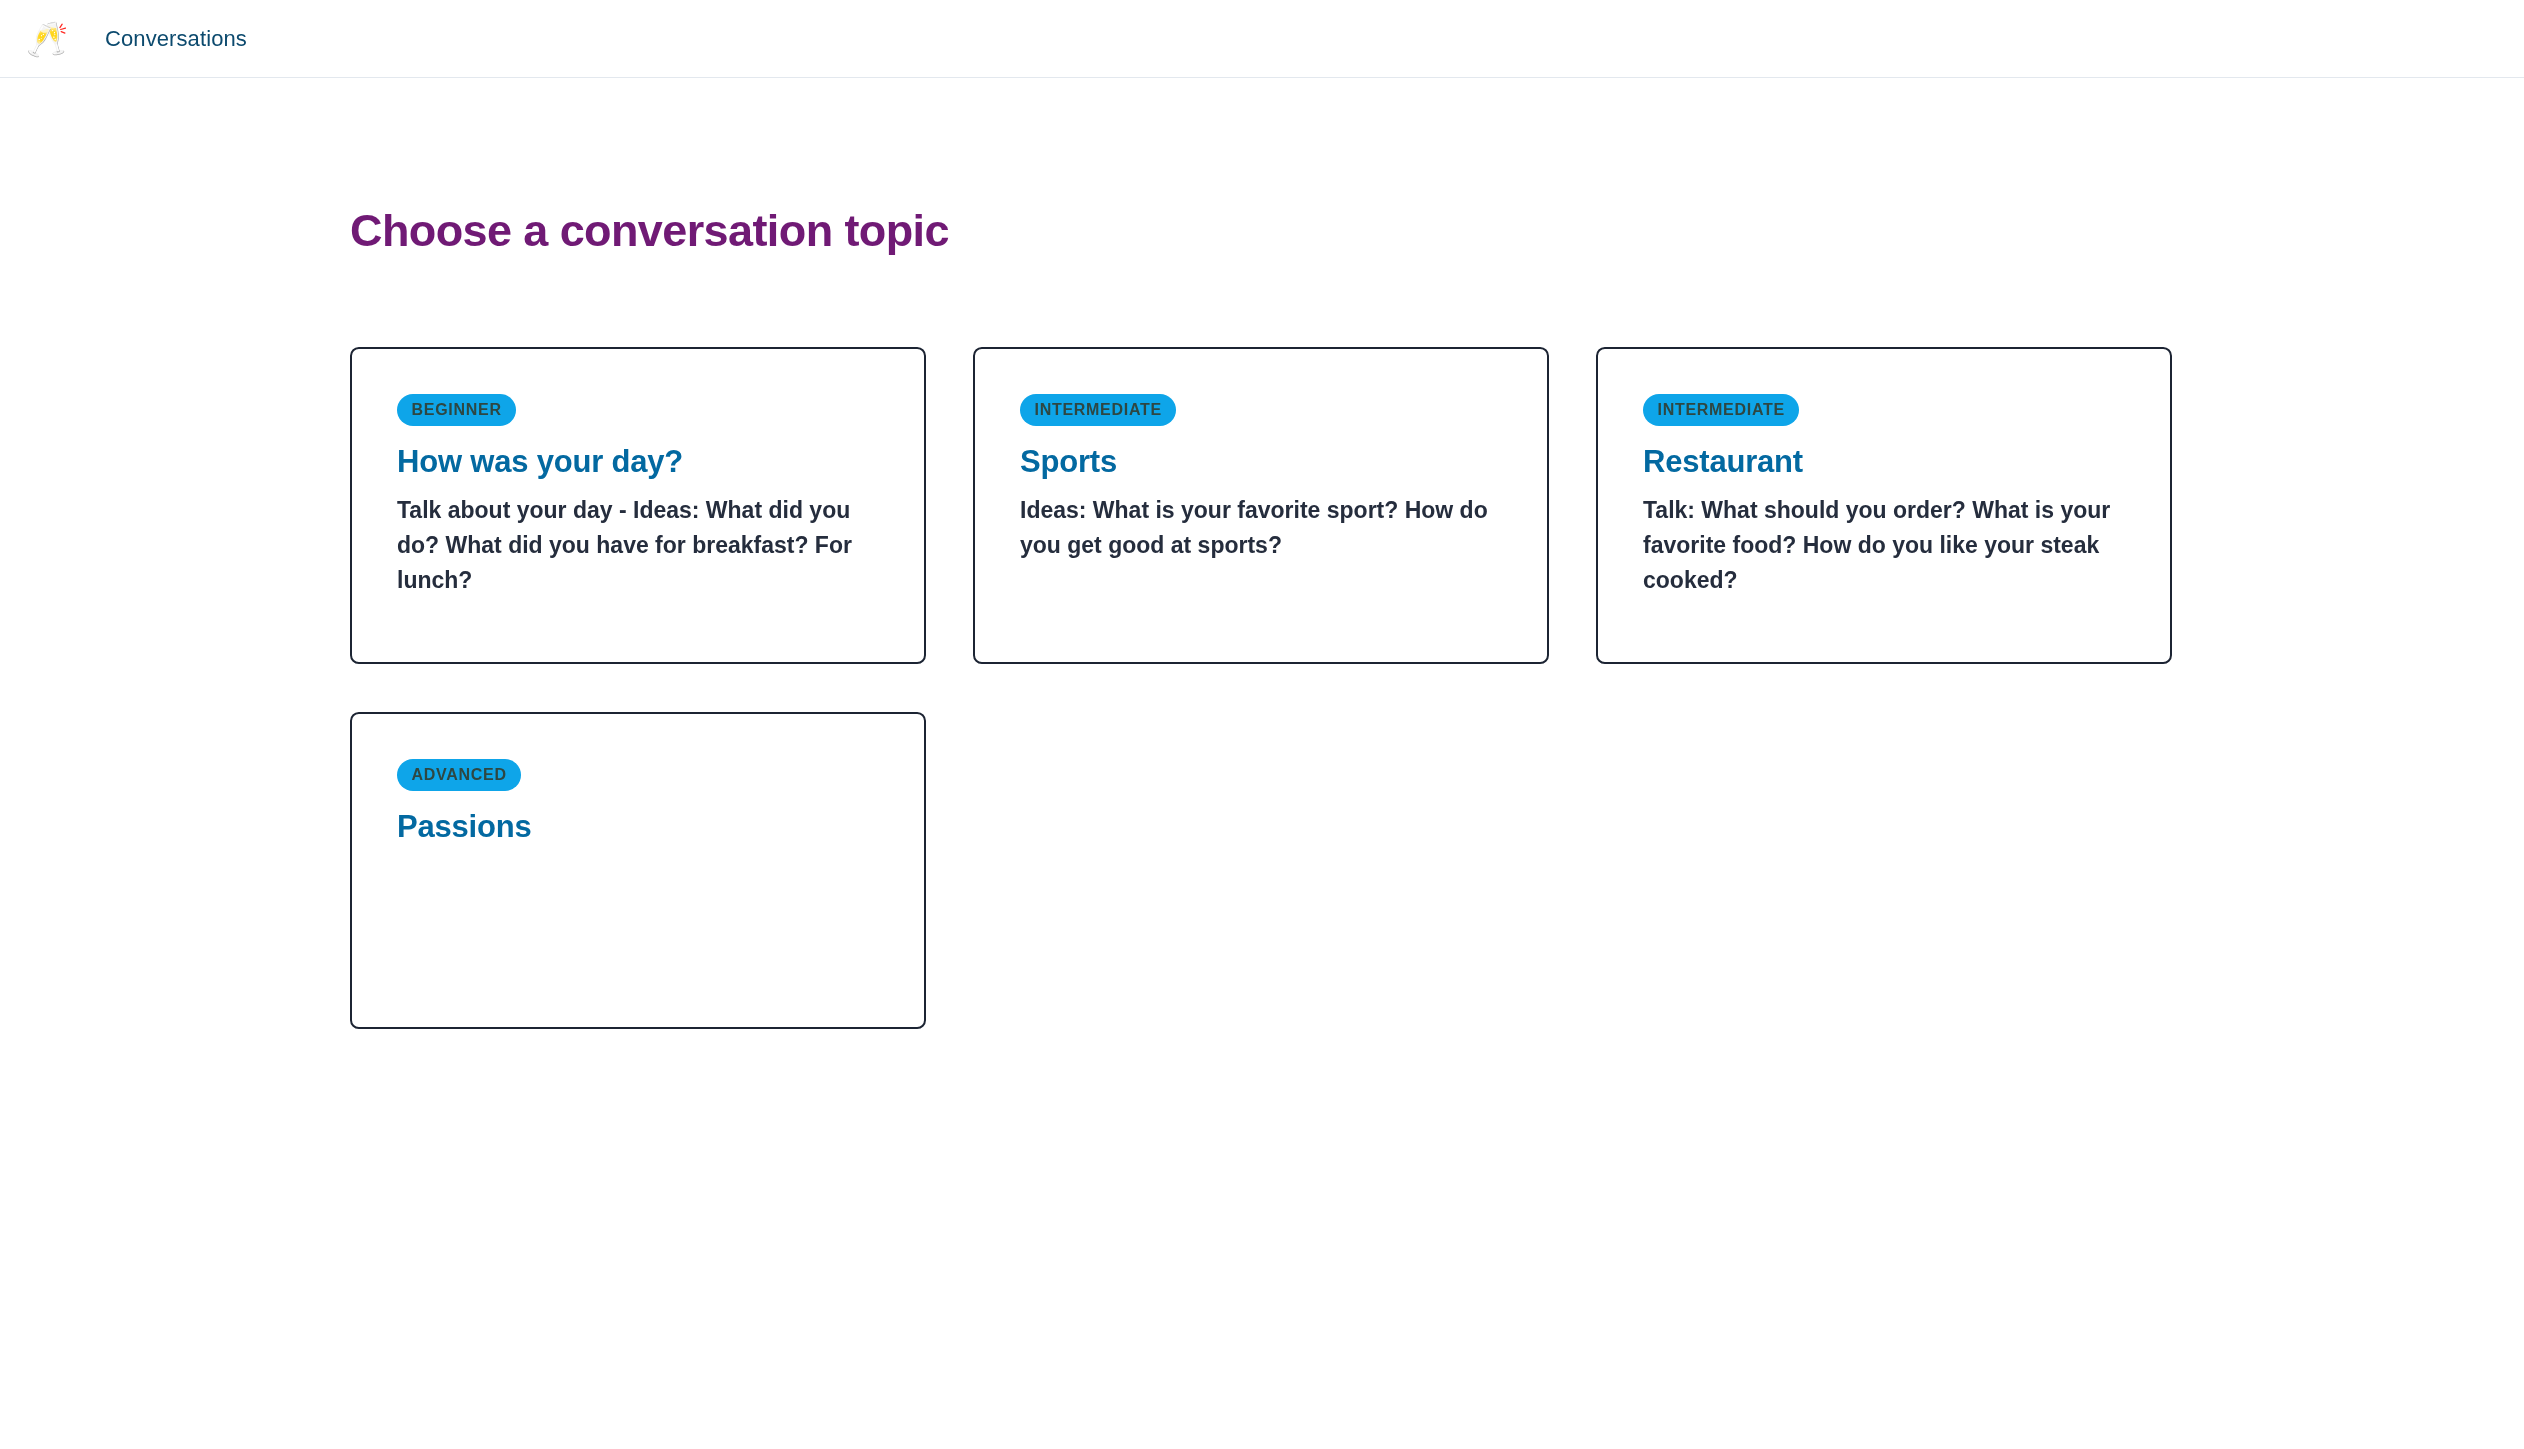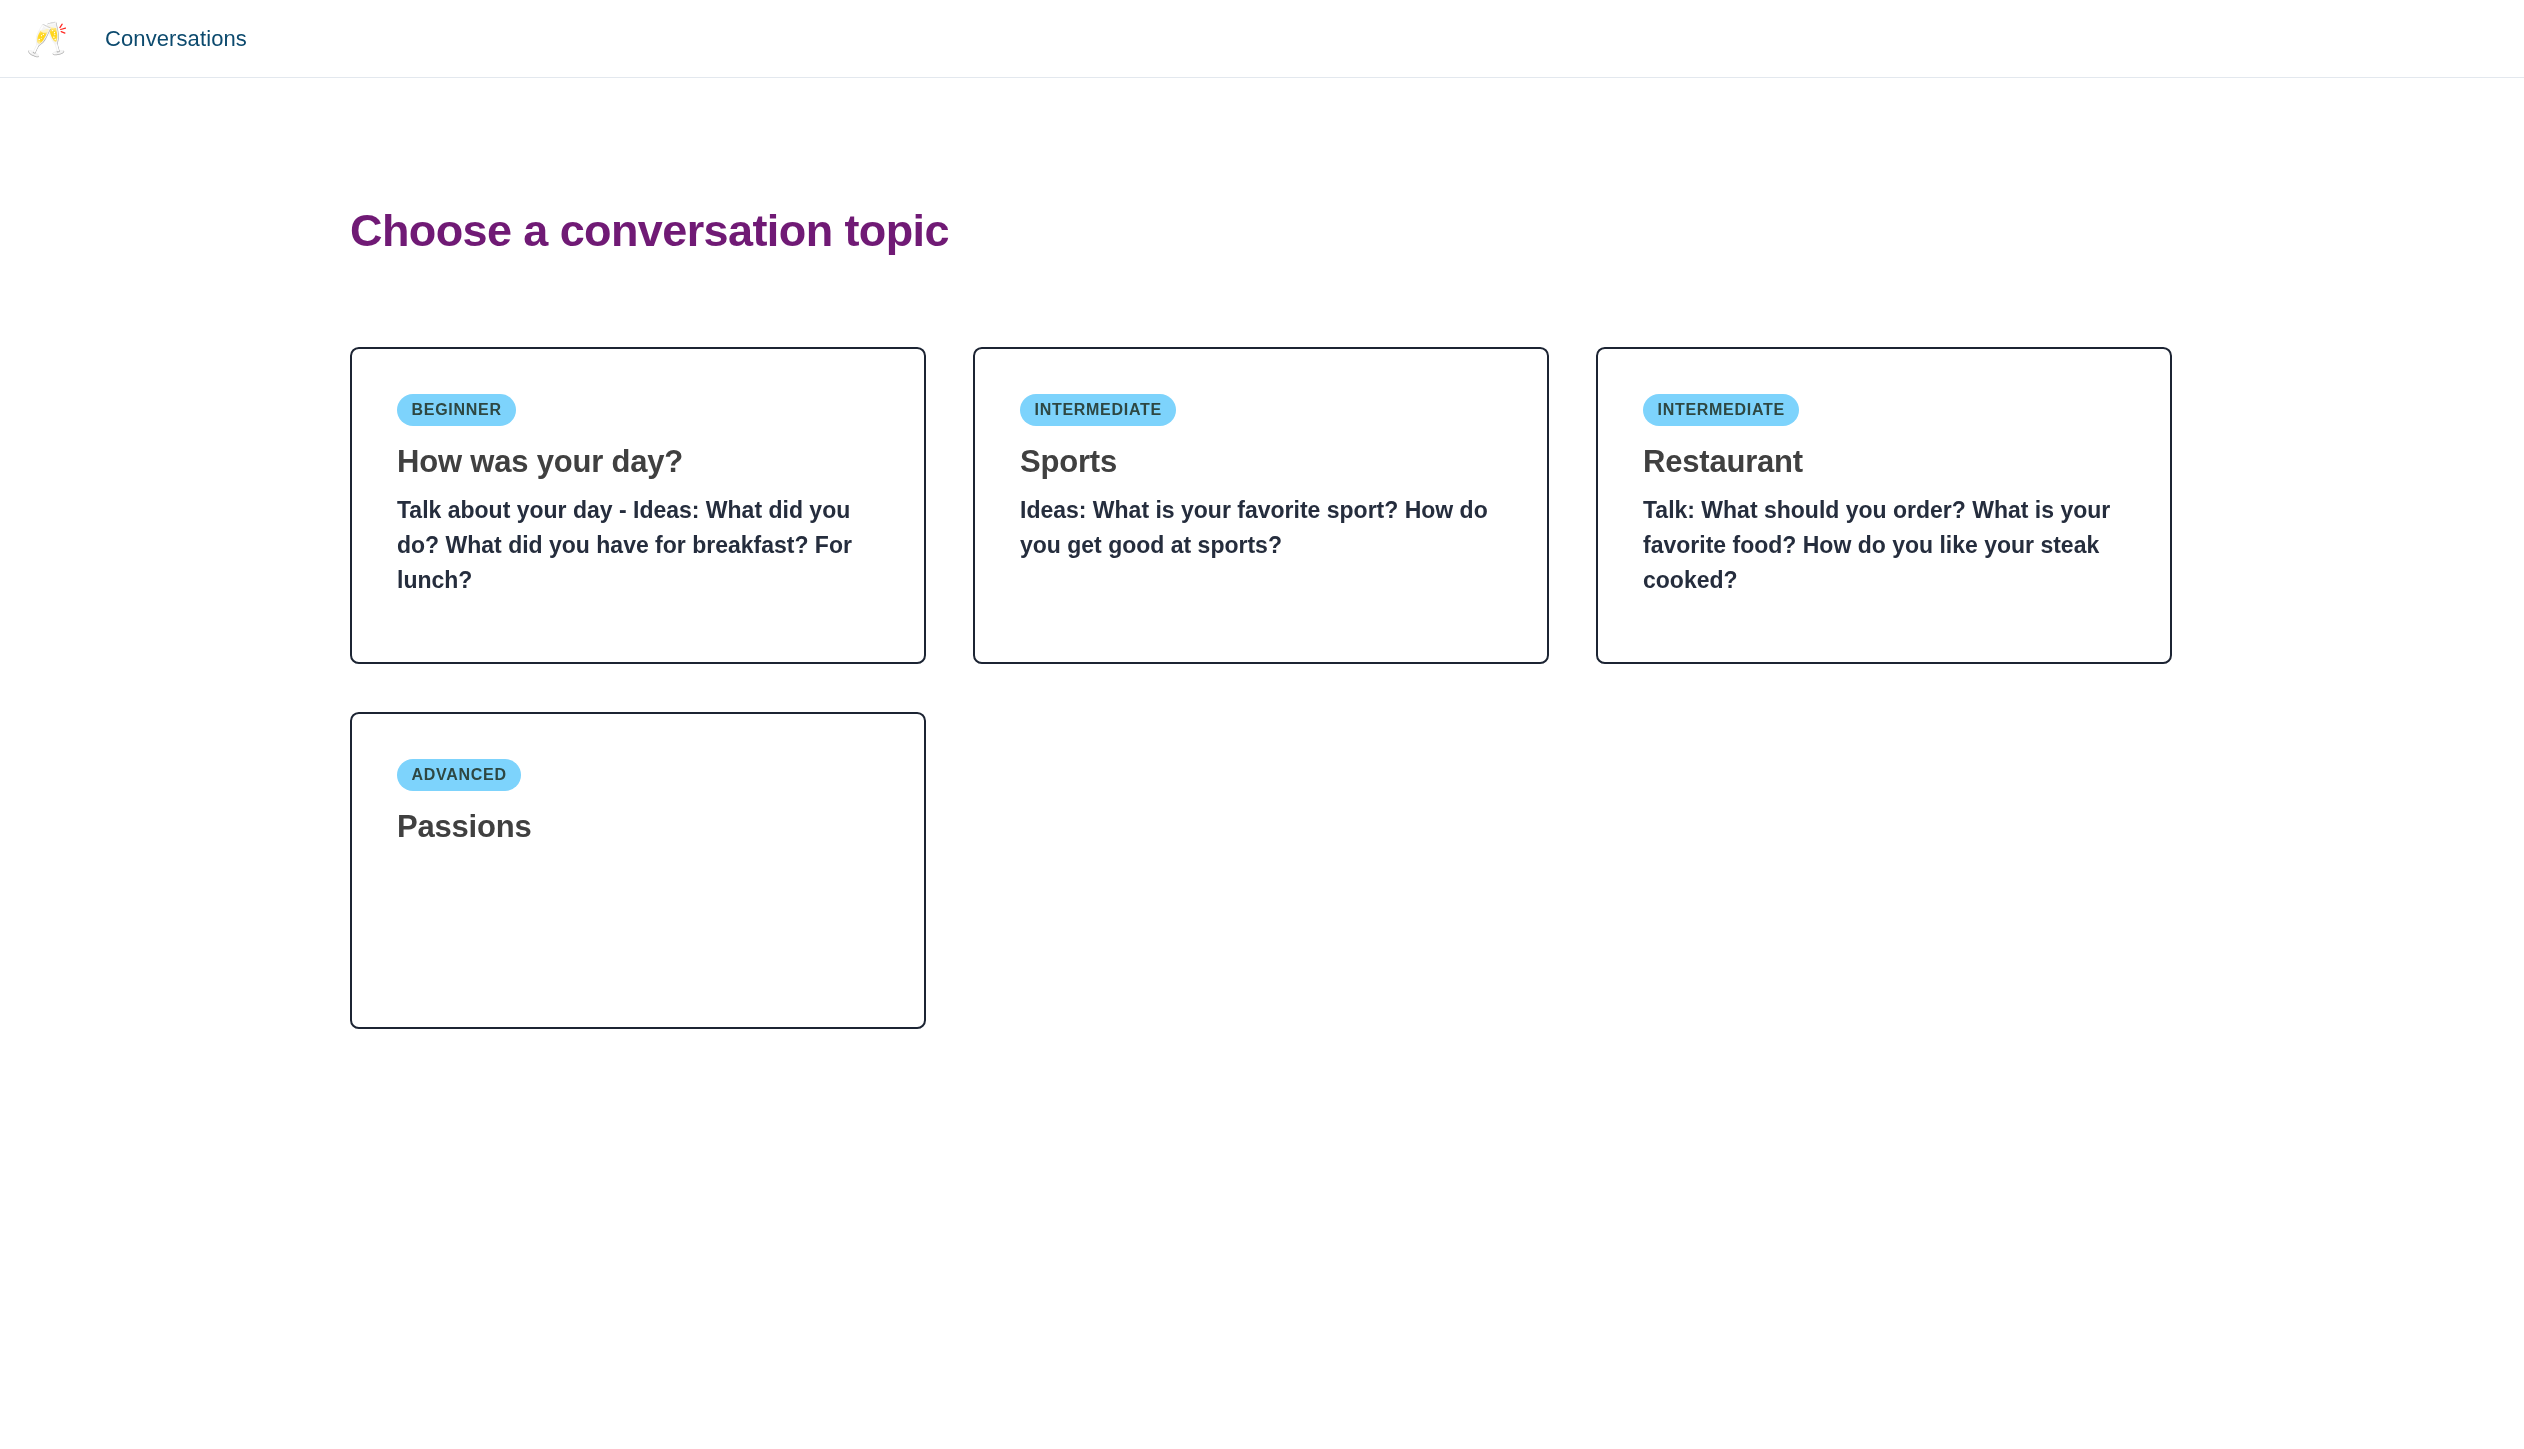--- a/index.html
+++ b/index.html
@@ -80,35 +80,35 @@
     background: #ffffff;
     padding: 45px 44px 0 45px;
     cursor: pointer;
     display: block;
     text-align: left;
     font-family: inherit;
   }
 
   .level-badge {
     display: inline-block;
-    background: #7dd3fc;
+    background: #0ea5e9;
     color: #2e4742;
     font-size: 16px;
     font-weight: 700;
     letter-spacing: 0.7px;
     line-height: 1;
     padding: 8.8px 14.6px 8px 14.6px;
     border-radius: 731px;
     text-transform: uppercase;
   }
 
   .card-title {
     font-size: 31px;
     font-weight: 700;
-    color: #404040;
+    color: #0369a1;
     letter-spacing: -0.2px;
     margin: 17.6px 0 0 0;
     line-height: 1.15;
   }
 
   .card-desc {
     font-size: 23px;
     font-weight: 700;
     color: #252d3d;
     line-height: 35px;

